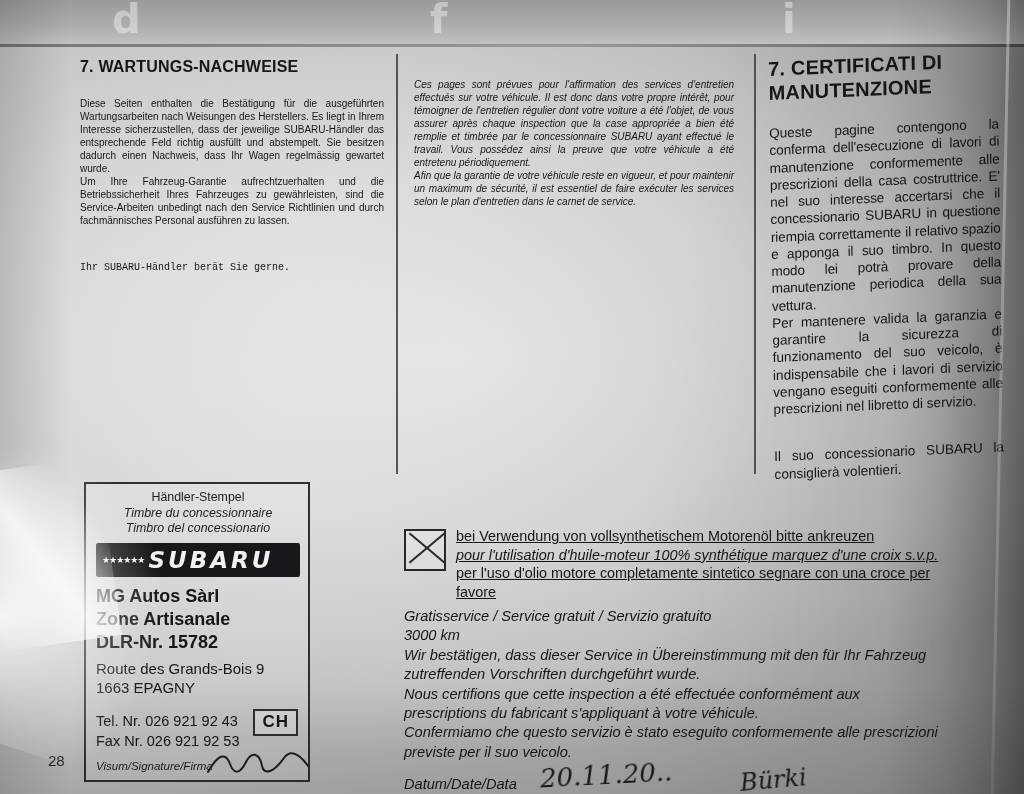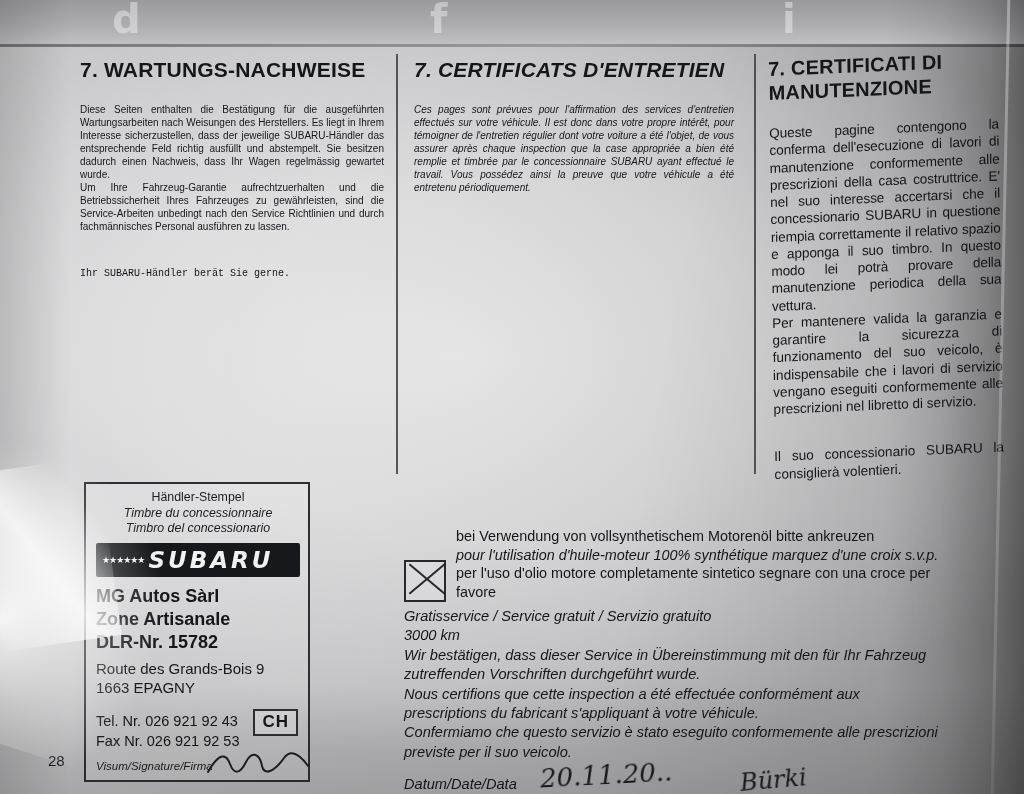--- a/index.html
+++ b/index.html
@@ -102,21 +102,21 @@
     position: absolute;
     width: 2px;
     background: #3c3e42;
     opacity: 0.85;
   }
   .col-rule.r1 { left: 396px; top: 54px; height: 420px; }
   .col-rule.r2 { left: 754px; top: 54px; height: 420px; }
 
   h2.head {
     margin: 0;
-    font-size: 21px;
+    font-size: 16px;
     font-weight: bold;
     letter-spacing: 0.2px;
     line-height: 1.18;
   }
   .col {
     position: absolute;
     box-sizing: border-box;
   }
   .col p {
     margin: 0;
@@ -240,21 +240,22 @@
   }
 
   
   #synth-block {
     position: absolute;
     left: 404px; top: 527px;
     width: 560px;
   }
   .check-row {
     display: flex;
-    align-items: flex-end;
+    align-items: flex-start;
+    text-decoration: underline;
   }
   .check-box {
     width: 38px; height: 38px;
     border: 2px solid #26282c;
     flex: 0 0 auto;
     margin-right: 10px;
     margin-top: 2px;
     position: relative;
     background: rgba(255,255,255,0.18);
   }
@@ -324,22 +325,22 @@
     <div class="col-rule r2"></div>
 
     <div class="col" id="col-de">
       <h2 class="head">7. WARTUNGS-NACHWEISE</h2>
       <p class="body">Diese Seiten enthalten die Bestätigung für die ausgeführten Wartungsarbeiten nach Weisungen des Herstellers. Es liegt in Ihrem Interesse sicherzustellen, dass der jeweilige SUBARU-Händler das entsprechende Feld richtig ausfüllt und abstempelt. Sie besitzen dadurch einen Nachweis, dass Ihr Wagen regelmässig gewartet wurde.</p>
         <p>Um Ihre Fahrzeug-Garantie aufrechtzuerhalten und die Betriebssicherheit Ihres Fahrzeuges zu gewährleisten, sind die Service-Arbeiten unbedingt nach den Service Richtlinien und durch fachmännisches Personal ausführen zu lassen.</p>
       <p class="closing">Ihr SUBARU-Händler berät Sie gerne.</p>
     </div>
 
     <div class="col" id="col-fr">
-      <h2 class="head">7. CERTIFICATS D'ENTRETIEN</h2>
       <p class="body">Ces pages sont prévues pour l'affirmation des services d'entretien effectués sur votre véhicule. Il est donc dans votre propre intérêt, pour témoigner de l'entretien régulier dont votre voiture a été l'objet, de vous assurer après chaque inspection que la case appropriée a bien été remplie et timbrée par le concessionnaire SUBARU ayant effectué le travail. Vous possédez ainsi la preuve que votre véhicule a été entretenu périodiquement.</p>
+        <p>Afin que la garantie de votre véhicule reste en vigueur, et pour maintenir un maximum de sécurité, il est essentiel de faire exécuter les services selon le plan d'entretien dans le carnet de service.</p>
     </div>
 
     <div class="col" id="col-it">
       <h2 class="head">7. CERTIFICATI DI MANUTENZIONE</h2>
       <p class="body">Queste pagine contengono la conferma dell'esecuzione di lavori di manutenzione conformemente alle prescrizioni della casa costruttrice. E' nel suo interesse accertarsi che il concessionario SUBARU in questione riempia correttamente il relativo spazio e apponga il suo timbro. In questo modo lei potrà provare della manutenzione periodica della sua vettura.</p>
         <p>Per mantenere valida la garanzia e garantire la sicurezza di funzionamento del suo veicolo, è indispensabile che i lavori di servizio vengano eseguiti conformemente alle prescrizioni nel libretto di servizio.</p>
       <p class="closing">Il suo concessionario SUBARU la consiglierà volentieri.</p>
     </div>
 
     <div id="stamp-box">

